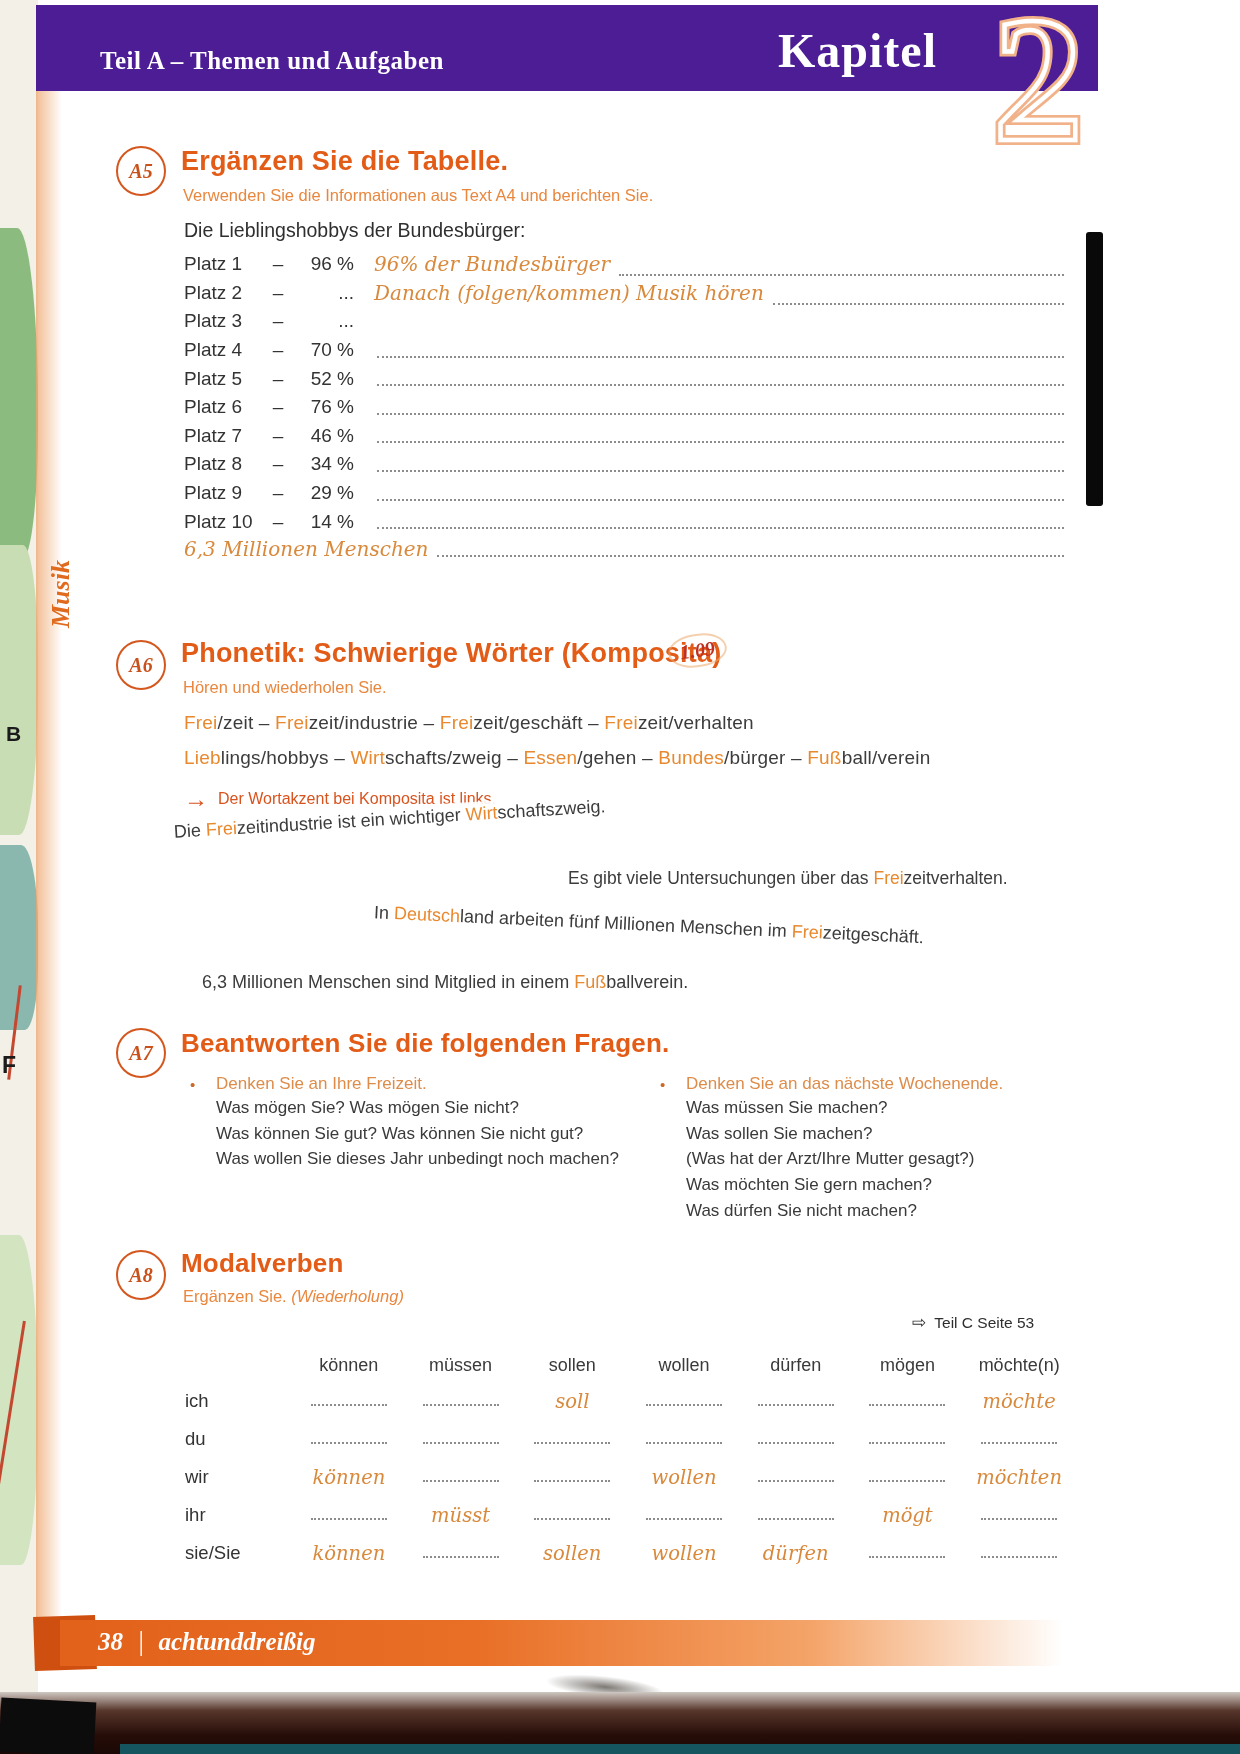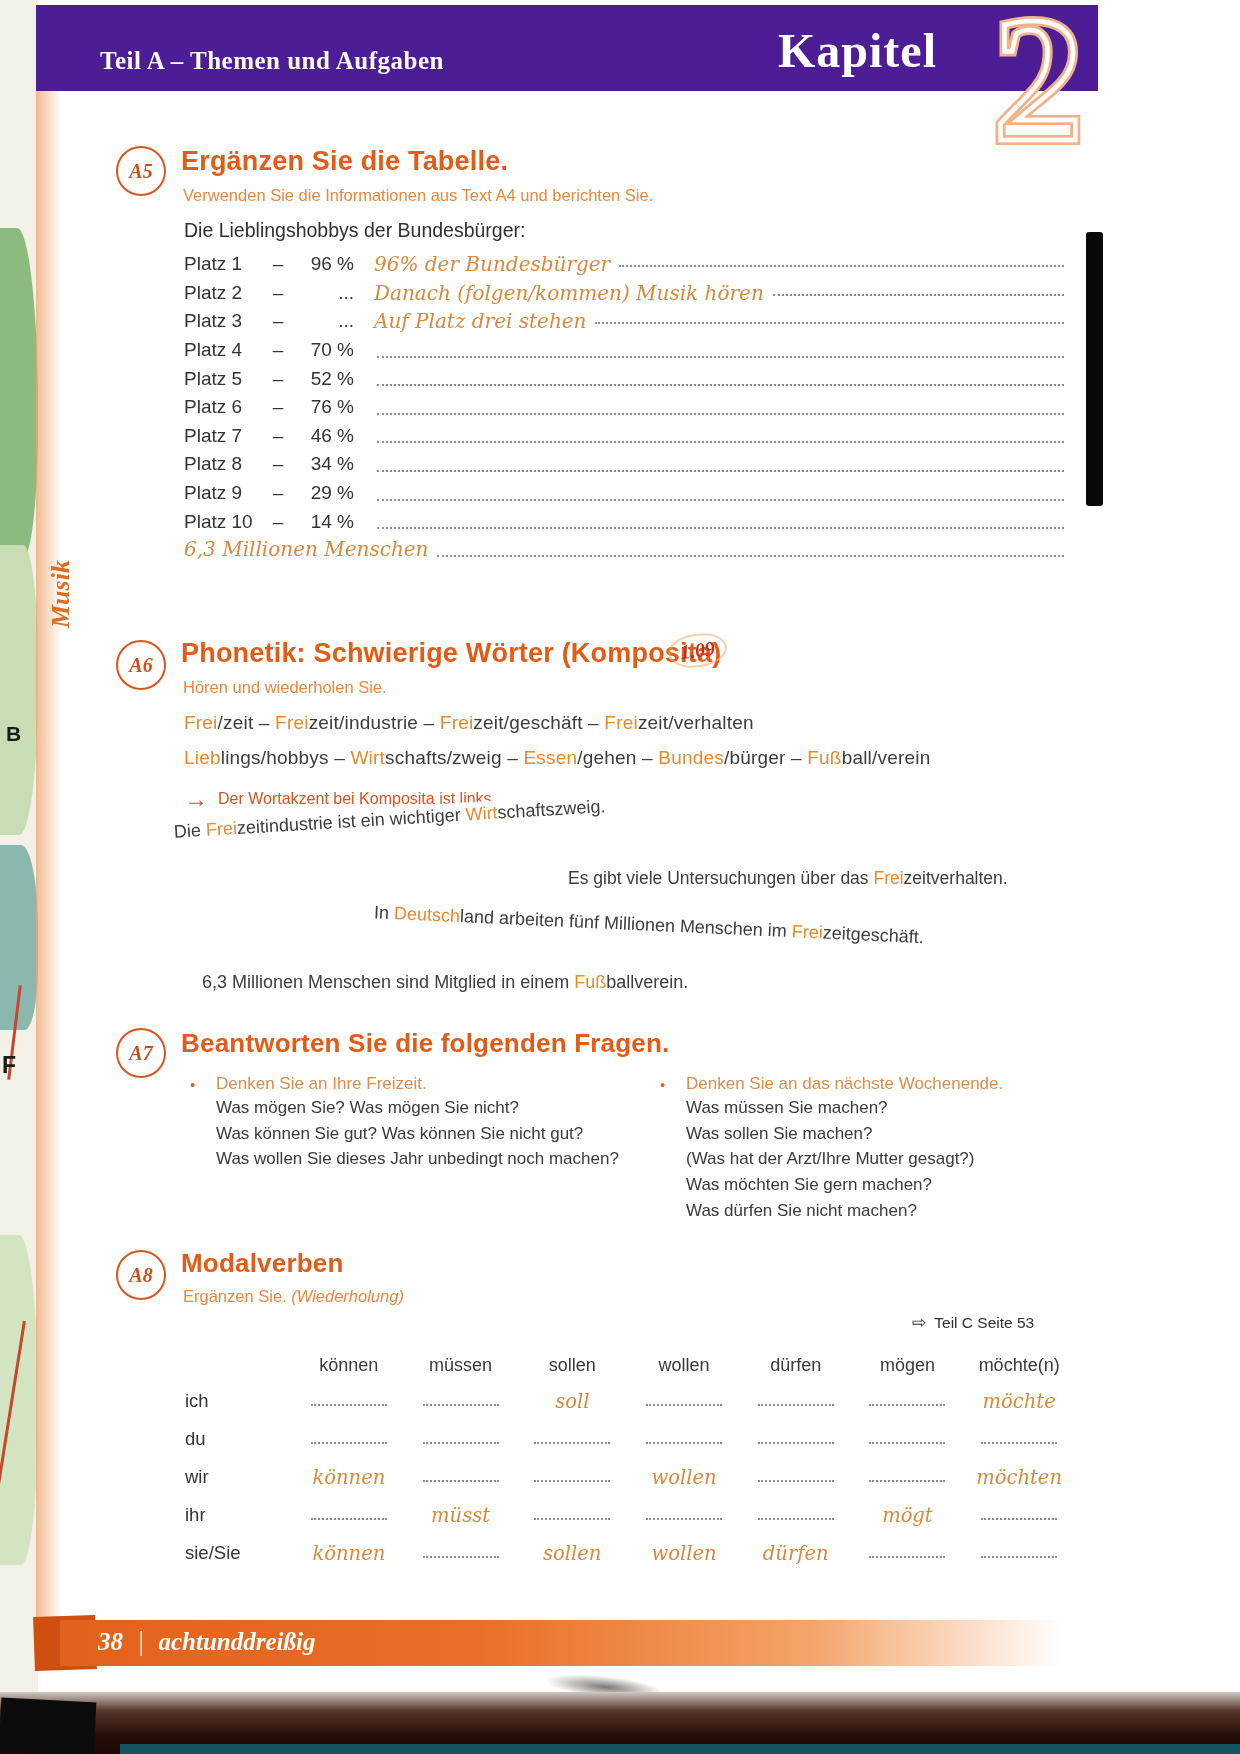--- a/index.html
+++ b/index.html
@@ -52,21 +52,21 @@
   
   .b-a5{left:116px;top:146px;}
   .t-a5{left:181px;top:146px;}
   .s-a5{left:183px;top:186px;}
   .caption{position:absolute;left:184px;top:219px;font-size:19.5px;color:#2f2f2f;}
   .a5-rows{position:absolute;left:184px;top:250px;width:883px;}
   .a5-row{display:flex;align-items:center;height:28.6px;font-size:19px;color:#333;}
   .a5-platz{width:80px;}
   .a5-dash{width:28px;text-align:center;}
   .a5-val{width:62px;text-align:right;padding-right:6px;}
-  .a5-entry{flex:1;display:flex;align-items:flex-start;margin-left:14px;}
+  .a5-entry{flex:1;display:flex;align-items:flex-end;margin-left:14px;}
   .a5-hw{font-size:20px;white-space:nowrap;margin-right:6px;}
   .a5-foot{position:absolute;left:184px;top:537px;width:883px;display:flex;align-items:center;}
   .a5-foot .hw{font-size:20px;margin-right:6px;}
 
   
   .b-a6{left:116px;top:640px;}
   .t-a6{left:181px;top:638px;}
   .audio{position:absolute;left:668px;top:634px;color:#c03020;font-family:"Liberation Serif",serif;
          font-style:italic;font-weight:bold;font-size:20px;padding:3px 10px;
          border:2px solid rgba(235,170,110,.55);border-radius:50% / 55%;transform:rotate(-8deg);}
@@ -169,24 +169,20 @@
         <span class="a5-val">...</span>
         <span class="a5-entry">
           <span class="hw a5-hw">Danach (folgen/kommen) Musik hören</span>
           <span class="dots"></span>
         </span>
       </div>
       <div class="a5-row">
         <span class="a5-platz">Platz 3</span>
         <span class="a5-dash">–</span>
         <span class="a5-val">...</span>
-        <span class="a5-entry">
-          <span class="hw a5-hw">Auf Platz drei stehen</span>
-          <span class="dots"></span>
-        </span>
       </div>
       <div class="a5-row">
         <span class="a5-platz">Platz 4</span>
         <span class="a5-dash">–</span>
         <span class="a5-val">70 %</span>
         <span class="a5-entry">
           <span class="dots"></span>
         </span>
       </div>
       <div class="a5-row">

